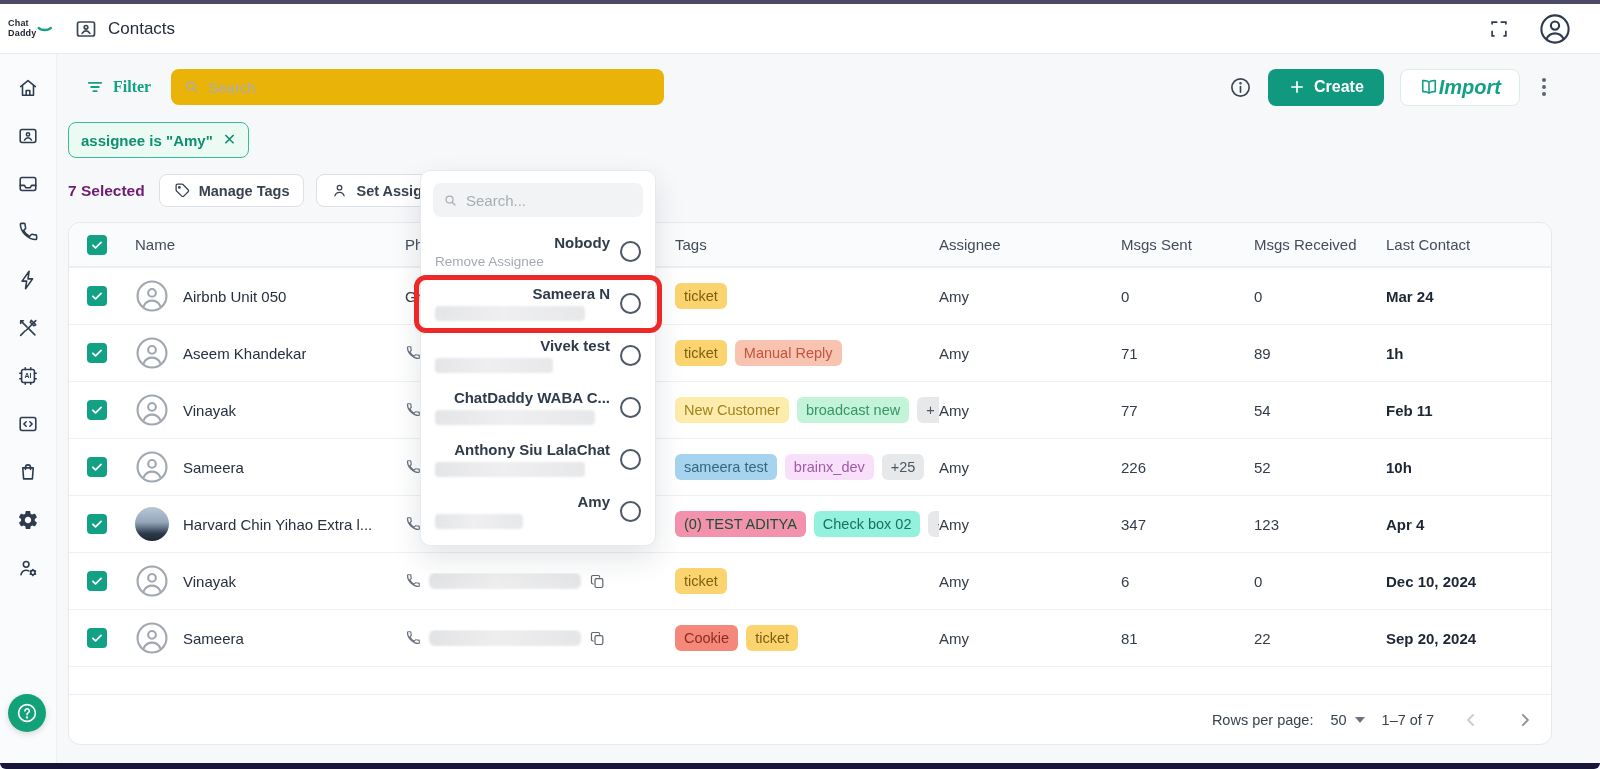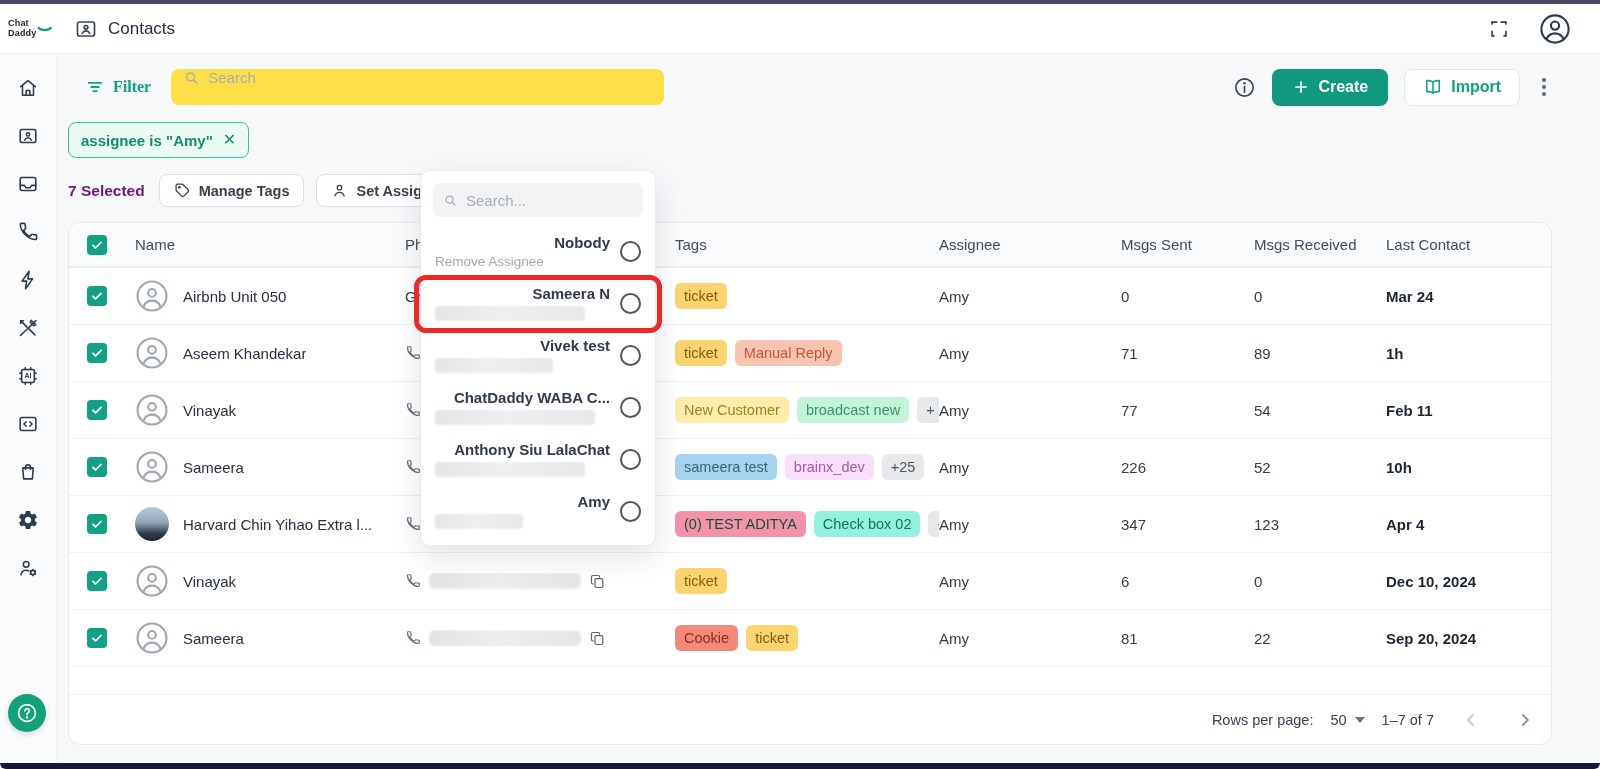--- a/index.html
+++ b/index.html
@@ -35,26 +35,26 @@
     position:absolute; left:8px; top:694px; width:38px; height:38px; border-radius:50%;
     background:#12a178; border:none; display:flex; align-items:center; justify-content:center; cursor:pointer; z-index:40;
     box-shadow:0 2px 6px rgba(0,0,0,.15);
   }
 
   
   .content { position:absolute; top:54px; left:57px; width:1543px; height:709px; padding:0 48px 0 11px; }
 
   .toolbar { margin-top:14px; display:flex; align-items:center; height:38px; }
   .filter-btn { display:flex; align-items:center; gap:8px; background:none; border:none; color:#12a184; font-size:16px; font-weight:600; cursor:pointer; margin-left:17px; font-family:Liberation Serif, serif; }
-  .search-box { margin-left:20px; width:493px; height:36px; background:#fde047; border-radius:8px; display:flex; align-items:flex-start; padding:0 12px; gap:8px; }
+  .search-box { margin-left:20px; width:493px; height:36px; background:#eab308; border-radius:8px; display:flex; align-items:center; padding:0 12px; gap:8px; }
   .search-box input { border:none; background:transparent; outline:none; font-size:15px; color:#3a4450; width:100%; font-family:inherit; }
   .search-box input::placeholder { color:#a7adb6; }
   .toolbar-right { margin-left:auto; display:flex; align-items:center; gap:16px; }
   .btn-create { display:flex; align-items:center; gap:8px; background:#11997f; color:#fff; border:none; border-radius:8px; height:37px; padding:0 20px; font-size:16px; font-weight:600; cursor:pointer; font-family:inherit; }
-  .btn-import { display:flex; align-items:center; gap:8px; background:#fff; color:#12a184; border:1px solid #d9ece6; border-radius:8px; height:37px; padding:0 18px; font-size:16px; font-weight:600; cursor:pointer; font-family:inherit; }
+  .btn-import { display:flex; align-items:center; background:#fff; color:#12a184; border:1px solid #d9ece6; border-radius:8px; height:37px; padding:0 18px; font-size:20px; font-weight:600; cursor:pointer; font-family:inherit;font-style:italic; }
   .kebab { display:flex; flex-direction:column; gap:3px; background:none; border:none; cursor:pointer; padding:4px 6px; }
   .kebab span { width:4px; height:4px; border-radius:50%; background:#5f6670; }
 
   .chip-row { margin-top:16px; height:36px; display:flex; }
   .filter-chip { display:flex; align-items:center; gap:10px; border:1px solid #36bd9c; background:#ecfaf4; color:#0e8f6f; border-radius:8px; padding:0 12px; font-size:15px; font-weight:600; }
   .chip-close { background:none; border:none; color:#0e8f6f; font-size:16px; cursor:pointer; line-height:1; padding:0; }
 
   .selection-row { margin-top:16px; height:33px; display:flex; align-items:center; gap:12px; }
   .sel-count { font-size:15.5px; font-weight:700; color:#701a75; margin-right:2px; }
   .sel-btn { display:flex; align-items:center; gap:8px; background:#fff; border:1px solid #dcdfe3; border-radius:8px; height:33px; padding:0 14px; font-size:14.5px; font-weight:600; color:#39424f; cursor:pointer; font-family:inherit; }

